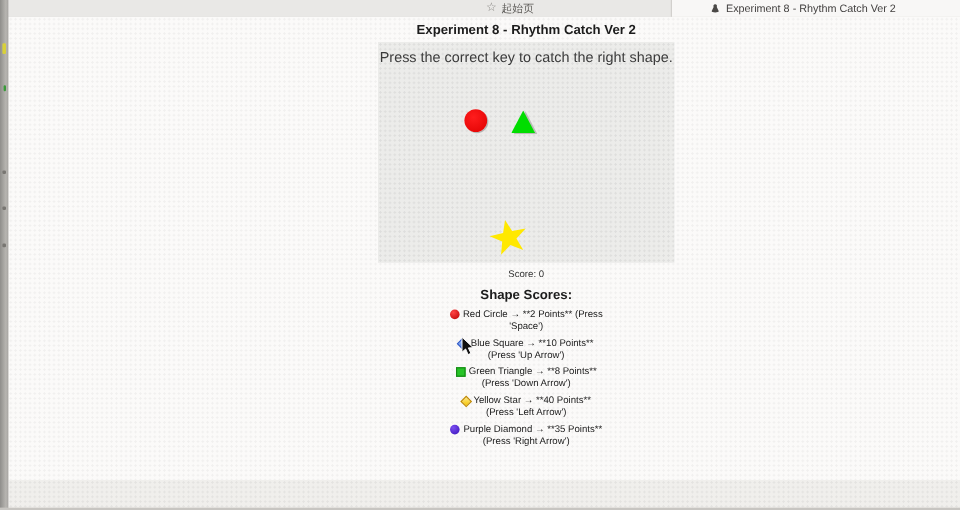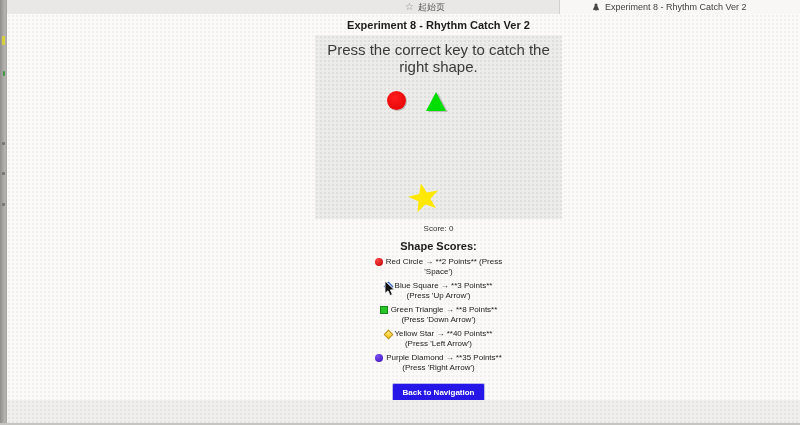--- a/index.html
+++ b/index.html
@@ -29,21 +29,21 @@
   .content { position:absolute; left:7px; top:14px; width:863px; height:386px;
     text-align:center;
     background-image:radial-gradient(rgba(170,170,170,0.13) 1px, transparent 1px);
     background-size:4px 4px; }
   .page-title { margin-top:5px; font-size:11px; font-weight:bold; color:#1c1c1c; }
 
   .game-canvas { position:relative; width:247px; height:184px; margin:4px auto 0;
     background:#ececea;
     background-image:radial-gradient(rgba(150,150,150,0.16) 1px, transparent 1px);
     background-size:4px 4px; }
-  .instruction { padding-top:6px; font-size:15px; color:#3a3a3a; }
+  .instruction { padding-top:6px; font-size:12px; color:#3a3a3a; }
 
   .shape { position:absolute; }
   .red-circle { left:72px; top:56px; width:19px; height:19px; border-radius:50%;
     background:radial-gradient(circle at 40% 35%, #ff1d1d, #df0000);
     box-shadow:1px 1px 0 rgba(120,120,120,.45); }
   .tri-shadow { left:113px; top:58px; width:20px; height:19px; background:#bdbcb9;
     clip-path:polygon(50% 0,0 100%,100% 100%); }
   .green-triangle { left:111px; top:57px; width:20px; height:19px; background:#00dd00;
     clip-path:polygon(50% 0,0 100%,100% 100%); }
   .yellow-star { left:93px; top:148px; width:32px; height:30px; background:#ffe800;
@@ -133,21 +133,21 @@
         <div class="l1">
           <span class="bullet red-ball"></span>
           <span>Red Circle → **2 Points** (Press</span>
         </div>
         <div class="l2">'Space')</div>
       </div>
 
       <div class="score-item">
         <div class="l1">
           <span class="bullet blue-gem"></span>
-          <span>Blue Square → **3 Points**</span>
+          <span>Blue Square → **10 Points**</span>
         </div>
         <div class="l2">(Press 'Up Arrow')</div>
       </div>
 
       <div class="score-item">
         <div class="l1">
           <span class="bullet green-sq"></span>
           <span>Green Triangle → **8 Points**</span>
         </div>
         <div class="l2">(Press 'Down Arrow')</div>
@@ -164,21 +164,20 @@
       <div class="score-item">
         <div class="l1">
           <span class="bullet purple-ball"></span>
           <span>Purple Diamond → **35 Points**</span>
         </div>
         <div class="l2">(Press 'Right Arrow')</div>
       </div>
 
     </div>
 
-    <button class="back-btn">Back to Navigation</button>
   </div>
 
   <svg class="cursor" width="12" height="16" viewBox="0 0 12 16">
     <path d="M1 0 L1 12.5 L4 9.8 L6.1 14.5 L8.4 13.4 L6.3 8.9 L10.3 8.7 Z" fill="#111" stroke="#fff" stroke-width="0.8"></path>
   </svg>
 
   <div class="bottom-band"></div>
   <div class="bottom-edge"></div>
 
 </div>

